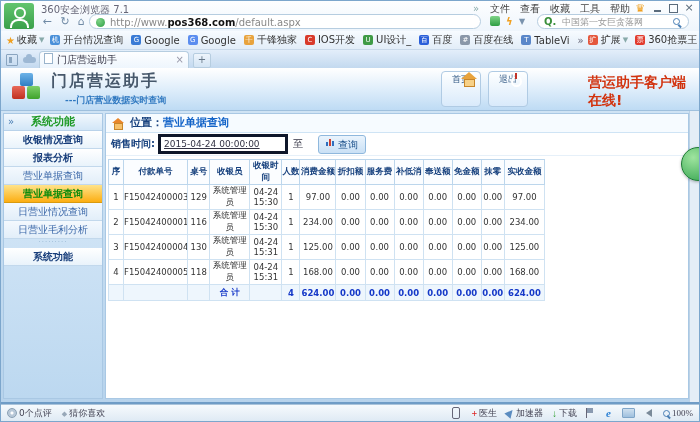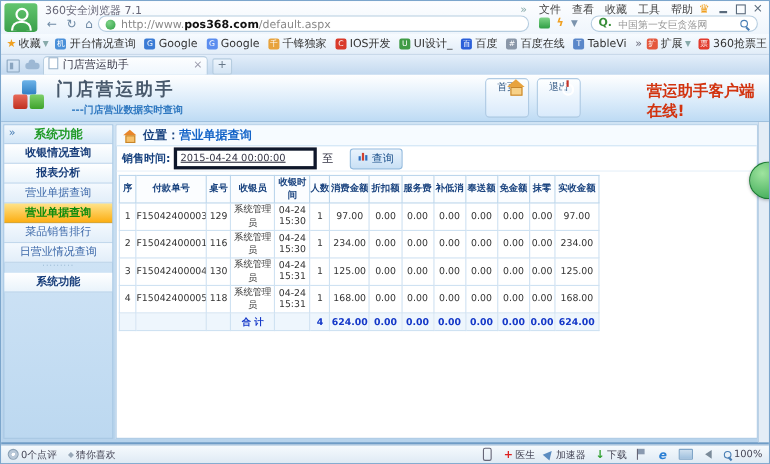--- a/index.html
+++ b/index.html
@@ -121,21 +121,21 @@
   table.orders{border-collapse:collapse;table-layout:fixed;width:437px;margin:3px 0 0 2px;font-size:8.5px;}
   table.orders th{border:1px solid #bcd6ec;background:#fbfdff;color:#17417e;font-weight:bold;height:14px;padding:0;overflow:hidden;}
   table.orders td{border:1px solid #cfe2f2;color:#333;text-align:center;height:24px;padding:0;overflow:hidden;}
   table.orders .c-time{white-space:pre-line;line-height:10px;text-align:center;}
   table.orders tfoot td{height:15px;color:#1538c8;font-weight:bold;background:#eef6fd;border-top:1px solid #9ec4e4;}
 
   
   .statusbar{position:absolute;left:0;right:0;bottom:0;height:17px;background:linear-gradient(#f6fafd,#dfeaf4);border-top:1px solid #aac4db;display:flex;align-items:center;font-size:9px;color:#445;padding:0 6px;box-sizing:border-box;}
   .st-item{display:inline-flex;align-items:center;margin-right:10px;cursor:default;}
   .st-right{margin-left:auto;display:inline-flex;align-items:center;}
-  .st-right .st-item{margin-right:0;margin-left:9px;}
+  .st-right .st-item{margin-right:0;margin-left:9px;font-family:Liberation Serif, serif;}
   .sic{display:inline-block;margin-right:2px;}
   .ic-comment{width:8px;height:8px;border-radius:50%;border:1px solid #8aa0b4;background:radial-gradient(#fff 25%,#b8c8d8 30%);}
   .ic-dot:before{content:"◆";color:#98a8b8;font-size:7px;}
   .ic-phone{width:6px;height:10px;border:1px solid #667;border-radius:2px;}
   .ic-cross:before{content:"+";color:#d22;font-weight:bold;font-size:10px;}
   .ic-rocket{width:0;height:0;border-left:4px solid transparent;border-right:4px solid transparent;border-bottom:8px solid #5b8cc0;transform:rotate(40deg);}
   .ic-down:before{content:"↓";color:#2fa02f;font-weight:bold;font-size:10px;}
   .ic-flag{width:8px;height:10px;border-left:1px solid #667;position:relative;}
   .ic-flag:before{content:"";position:absolute;left:0;top:0;width:6px;height:5px;background:#8a9ab0;}
   .ic-e:before{content:"e";color:#2a7fd4;font-weight:bold;font-style:italic;font-size:11px;}
@@ -263,22 +263,22 @@
   </div>
 
   <div class="content">
     <div class="sidebar">
       <div class="side-header"><span class="arrow">»</span><span>系统功能</span></div>
       <div>
           <div class="side-item section"><span>收银情况查询</span></div>
           <div class="side-item section"><span>报表分析</span></div>
           <div class="side-item normal"><span>营业单据查询</span></div>
           <div class="side-item selected"><span>营业单据查询</span></div>
-          <div class="side-item normal"><span>菜品销售排行</span></div>
           <div class="side-item normal"><span>日营业情况查询</span></div>
+          <div class="side-item normal"><span>日营业毛利分析</span></div>
           <div class="side-item sep"><span>·········</span></div>
           <div class="side-item section"><span>系统功能</span></div>
         </div>
     </div>
 
     <div class="mainpanel">
       <div class="breadcrumb">
         <i class="bc-home"></i>
         <span class="bc-prefix">位置：</span><span class="bc-current">营业单据查询</span>
       </div>

